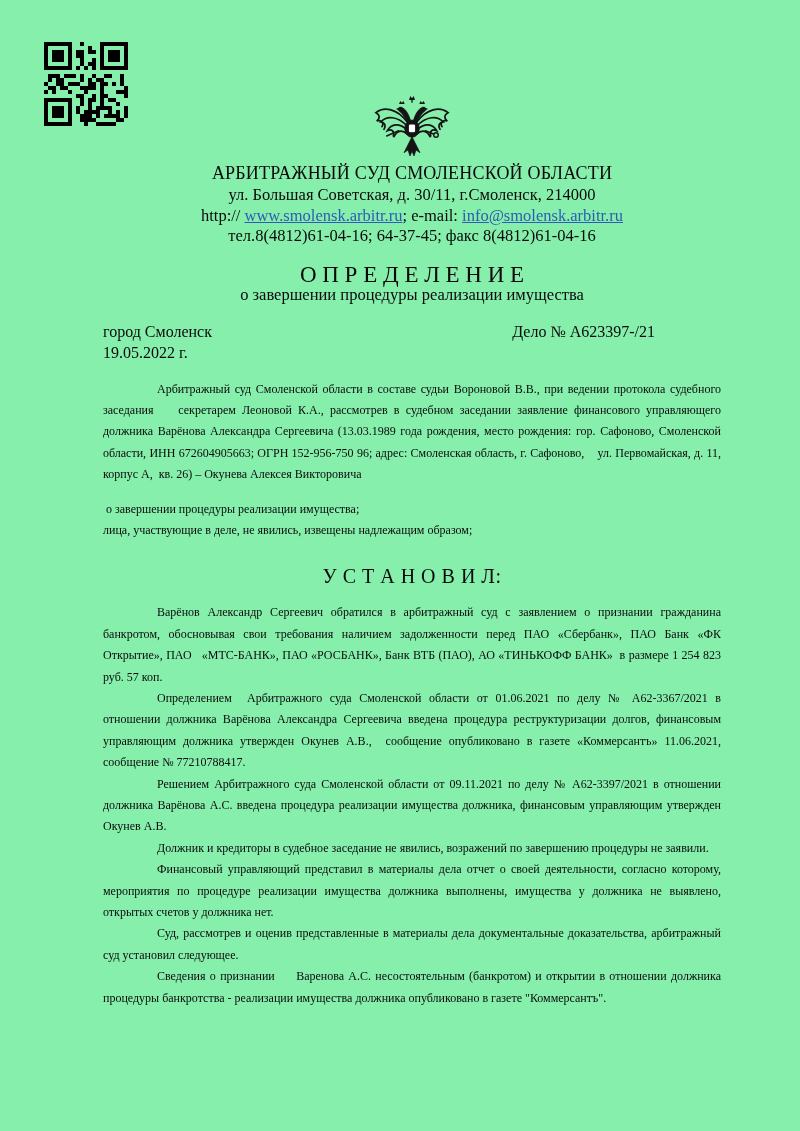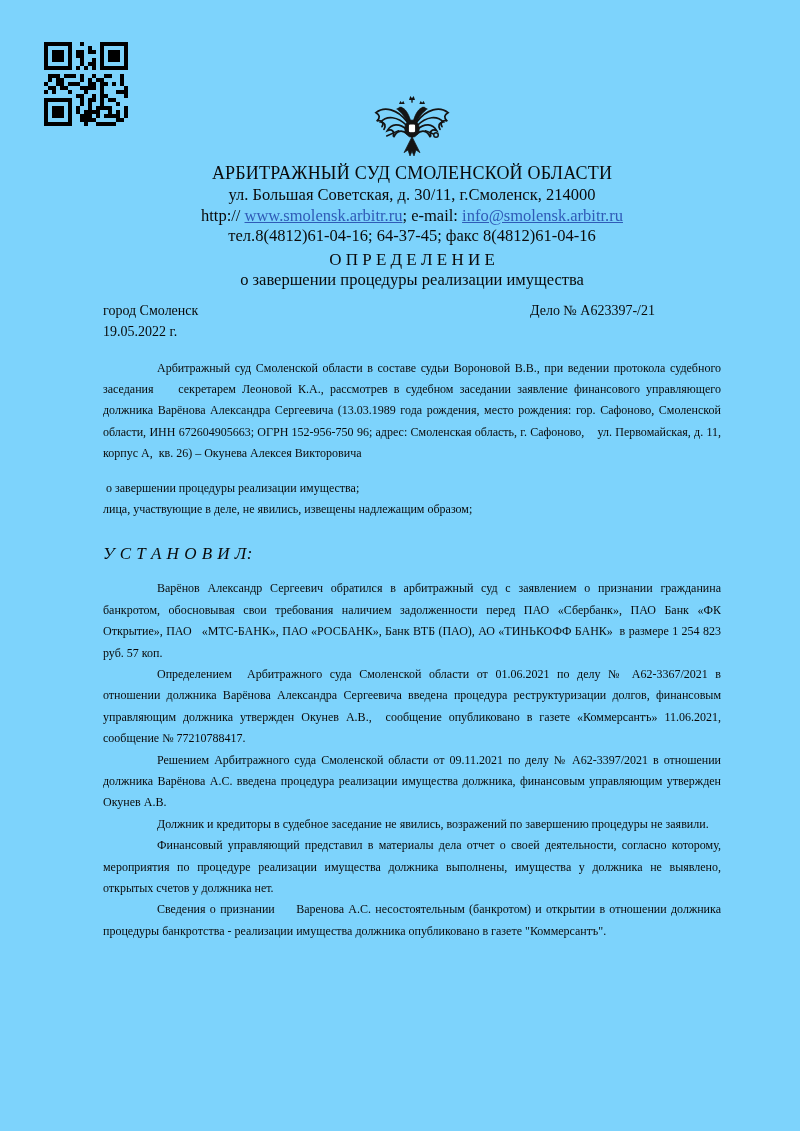--- a/index.html
+++ b/index.html
@@ -2,40 +2,40 @@
 <html><head>
 <meta charset="utf-8">
 <style>
   html,body{margin:0;padding:0;background:#ffffff;}
   body{
     width:800px;height:1131px;overflow:hidden;
     font-family:"Liberation Serif","DejaVu Serif",serif;
     color:#0a0a0a;
     -webkit-font-smoothing:antialiased;
   }
-  .page{position:relative;width:800px;height:1131px;background:#7dd3fc;}
+  .page{position:relative;width:800px;height:1131px;background:#86efac;}
   .qr{position:absolute;left:44px;top:42px;width:84px;height:84px;}
   .content{position:absolute;left:103px;top:0;width:618px;}
   .doc-header{text-align:center;padding-top:94px;font-size:16.5px;line-height:20.5px;}
   .emblem{display:block;margin:0 auto 2px auto;}
   .court-name{font-size:18px;letter-spacing:0.2px;line-height:23px;}
   .hdr-line{font-size:16.5px;}
   .hdr-line a{color:#2f5bb7;text-decoration:underline;cursor:pointer;}
-  .doc-title{font-size:17px;margin-top:3px;}
+  .doc-title{font-size:23px;margin-top:18px;}
   .doc-subtitle{font-size:16.5px;}
-  .case-row{display:flex;justify-content:space-between;align-items:flex-start;margin-top:9px;font-size:14px;line-height:21px;}
+  .case-row{display:flex;justify-content:space-between;align-items:flex-start;margin-top:15px;font-size:16px;line-height:21px;}
   .case-number{padding-right:66px;}
   .par{
     font-size:12px;line-height:21.4px;margin:0;
     text-align:justify;text-indent:54px;white-space:pre-wrap;
   }
   .par.no-indent{text-indent:0;}
   .intro-par{margin-top:16px;}
   .subject-line{margin-top:13px;}
-  .center-heading{text-align:left;font-size:17px;margin:24px 0 14px 0;letter-spacing:0.5px;font-style:italic;}
+  .center-heading{text-align:center;font-size:20px;margin:24px 0 14px 0;letter-spacing:0.5px;}
 </style>
 </head>
 <body>
 
 <div class="page">
 
   <svg class="qr" viewBox="0 0 84 84">
       <rect x="0" y="0" width="28" height="4" fill="#000"></rect>
       <rect x="0" y="24" width="28" height="4" fill="#000"></rect>
       <rect x="0" y="0" width="4" height="28" fill="#000"></rect>
@@ -228,16 +228,17 @@
     <p class="par no-indent subject-line"> о завершении процедуры реализации имущества;</p>
     <p class="par no-indent">лица, участвующие в деле, не явились, извещены надлежащим образом;</p>
 
     <div class="center-heading">У С Т А Н О В И Л:</div>
 
     <p class="par">Варёнов Александр Сергеевич обратился в арбитражный суд с заявлением о признании гражданина банкротом, обосновывая свои требования наличием задолженности перед ПАО «Сбербанк», ПАО Банк «ФК Открытие», ПАО   «МТС-БАНК», ПАО «РОСБАНК», Банк ВТБ (ПАО), АО «ТИНЬКОФФ БАНК»  в размере 1 254 823 руб. 57 коп.</p>
     <p class="par">Определением  Арбитражного суда Смоленской области от 01.06.2021 по делу № А62-3367/2021 в отношении должника Варёнова Александра Сергеевича введена процедура реструктуризации долгов, финансовым управляющим должника утвержден Окунев А.В.,  сообщение опубликовано в газете «Коммерсантъ» 11.06.2021, сообщение № 77210788417.</p>
     <p class="par">Решением Арбитражного суда Смоленской области от 09.11.2021 по делу № А62-3397/2021 в отношении должника Варёнова А.С. введена процедура реализации имущества должника, финансовым управляющим утвержден  Окунев А.В.</p>
     <p class="par">Должник и кредиторы в судебное заседание не явились, возражений по завершению процедуры не заявили.</p>
     <p class="par">Финансовый управляющий представил в материалы дела отчет о своей деятельности, согласно которому, мероприятия по процедуре реализации имущества должника выполнены, имущества у должника не выявлено, открытых счетов у должника нет.</p>
+    <p class="par">Суд, рассмотрев и оценив представленные в материалы дела документальные доказательства, арбитражный суд установил следующее.</p>
     <p class="par">Сведения о признании     Варенова А.С. несостоятельным (банкротом) и открытии в отношении должника процедуры банкротства - реализации имущества должника опубликовано в газете "Коммерсантъ".</p>
 
   </div>
 </div>
 
 </body></html>

